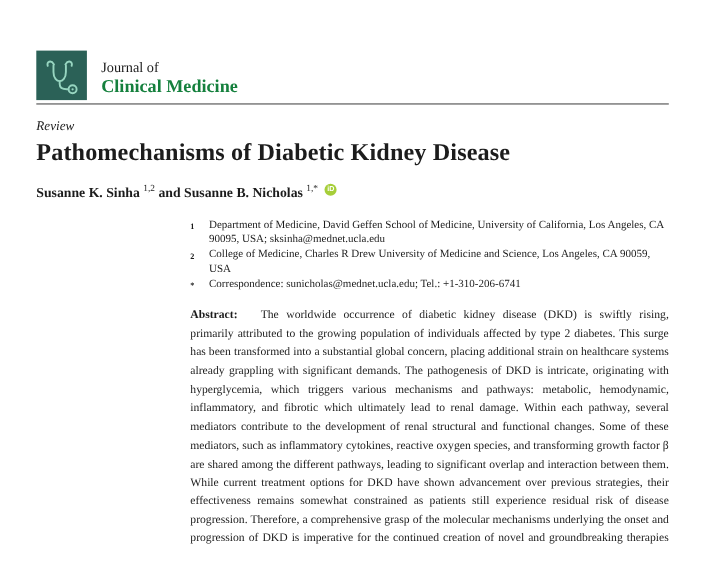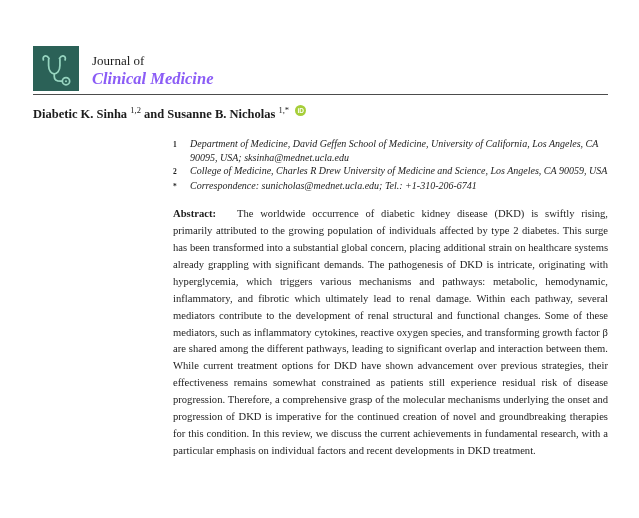--- a/index.html
+++ b/index.html
@@ -15,40 +15,40 @@
   }
   
   .header-row{display:flex;justify-content:space-between;align-items:flex-start;}
   .brand{display:flex;align-items:center;gap:13px;}
   .logo-square{
     width:46px;height:45px;background:#2b6157;
     display:flex;align-items:center;justify-content:center;flex:0 0 auto;
   }
   .journal-text{line-height:1.15;padding-top:6px;}
   .journal-prefix{font-size:13px;color:#1a1a1a;display:block;}
-  .journal-name{font-size:16.5px;font-weight:bold;font-style:italic;color:#8b5cf6;display:block;margin-top:1px;}
+  .journal-name{font-size:16.5px;font-weight:bold;color:#15803d;display:block;margin-top:1px;}
   .mdpi-logo{margin-top:6px;}
   .header-rule{border:none;border-top:1.6px solid #4c4c4c;margin:3px 0 0 0;}
   
   .review-label{font-style:italic;font-size:12px;margin-top:12px;}
   .article-title{font-size:22px;font-weight:bold;line-height:26px;margin-top:3px;letter-spacing:0.1px;}
   .authors-line{margin-top:10px;font-size:12.5px;font-weight:bold;}
   .author-sup{font-size:8.5px;vertical-align:super;font-weight:normal;}
   .orcid-icon{
     display:inline-block;width:11px;height:11px;border-radius:50%;
     background:#a6ce39;color:#ffffff;
     font-family:"Liberation Sans", sans-serif;font-size:6.5px;font-weight:bold;
     line-height:11px;text-align:center;vertical-align:super;margin-left:3px;
     cursor:pointer;
   }
   
   .affiliations{margin-left:140px;margin-top:15px;font-size:10px;line-height:13.5px;}
   .aff-row{display:flex;}
   .aff-marker{width:17px;flex:0 0 auto;font-size:7.5px;font-weight:bold;padding-top:1px;}
-  .aff-text{flex:1;font-style:italic;}
+  .aff-text{flex:1;}
   
   .abstract-block{margin-left:140px;margin-top:13px;font-size:10.6px;line-height:16.9px;text-align:justify;}
   .block-label{font-weight:bold;margin-right:21px;}
 </style>
 </head>
 <body>
 
 <div class="page">
 
   <div class="header-row">
@@ -66,23 +66,25 @@
         </svg>
       </div>
       <div class="journal-text">
         <span class="journal-prefix">Journal of</span>
         <span class="journal-name">Clinical Medicine</span>
       </div>
     </div>
   </div>
   <hr class="header-rule">
 
+  <div class="review-label">Review</div>
+  <h1 class="article-title">Pathomechanisms of Diabetic Kidney Disease</h1>
 
   <div class="authors-line">
-    <span>Diabetic K. Sinha</span>
+    <span>Susanne K. Sinha</span>
     <span class="author-sup">1,2</span>
     <span> and </span>
     <span>Susanne B. Nicholas</span>
     <span class="author-sup">1,*</span>
     <span class="orcid-icon">iD</span>
   </div>
 
   <div class="affiliations">
     <div class="aff-row">
       <span class="aff-marker">1</span>

